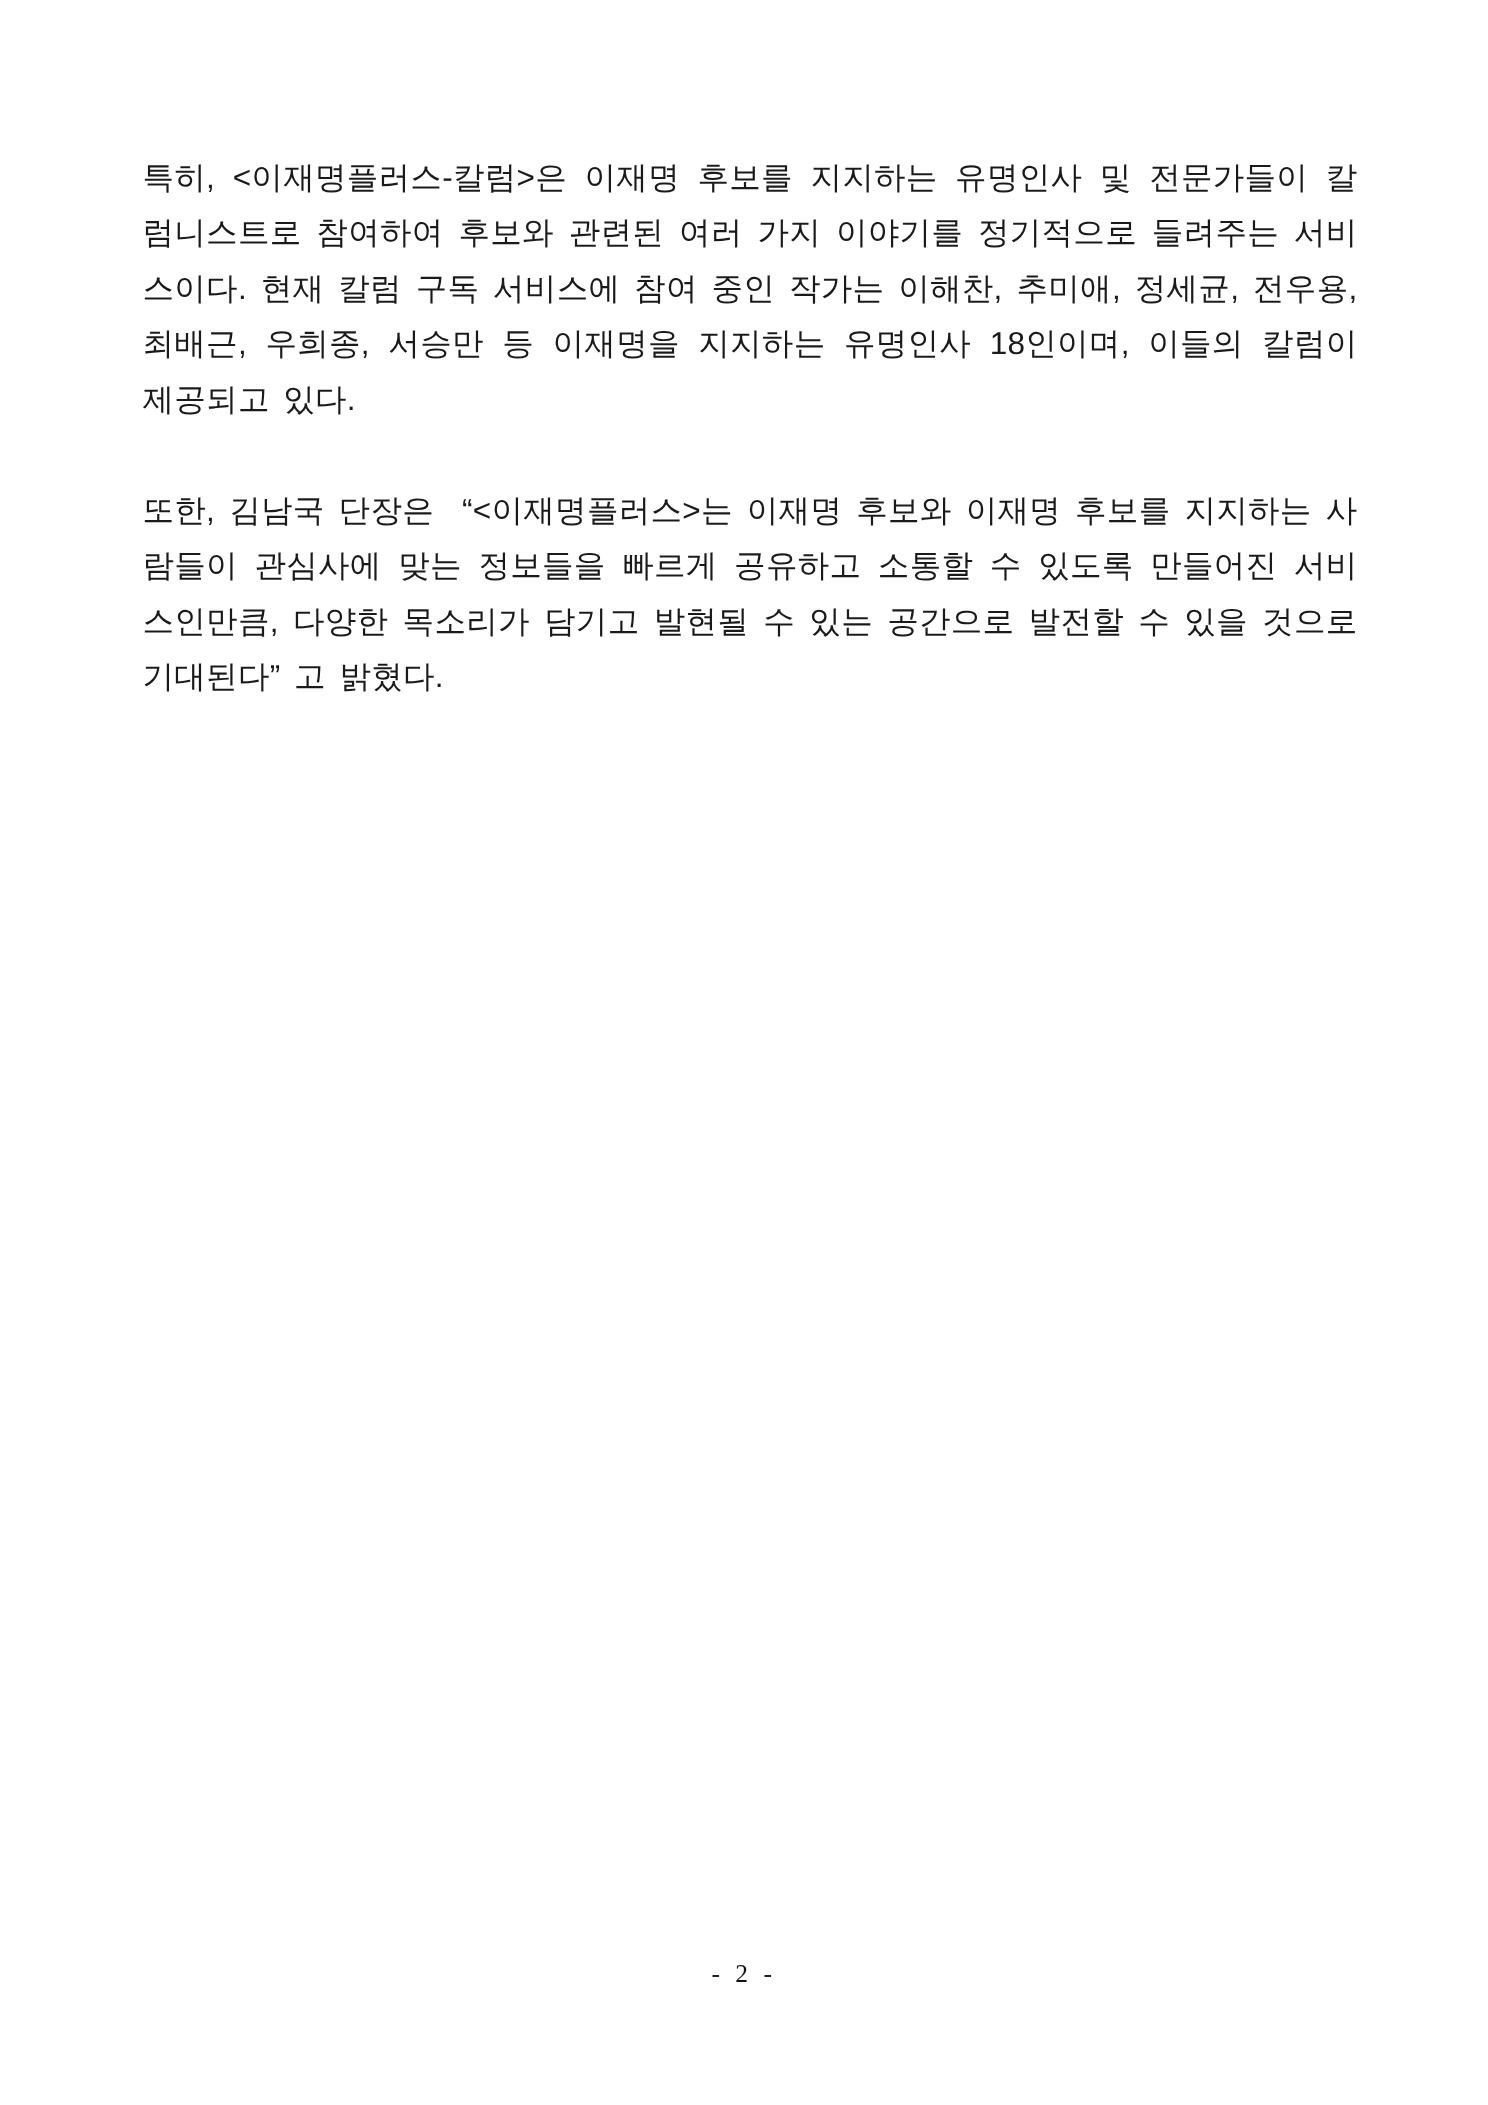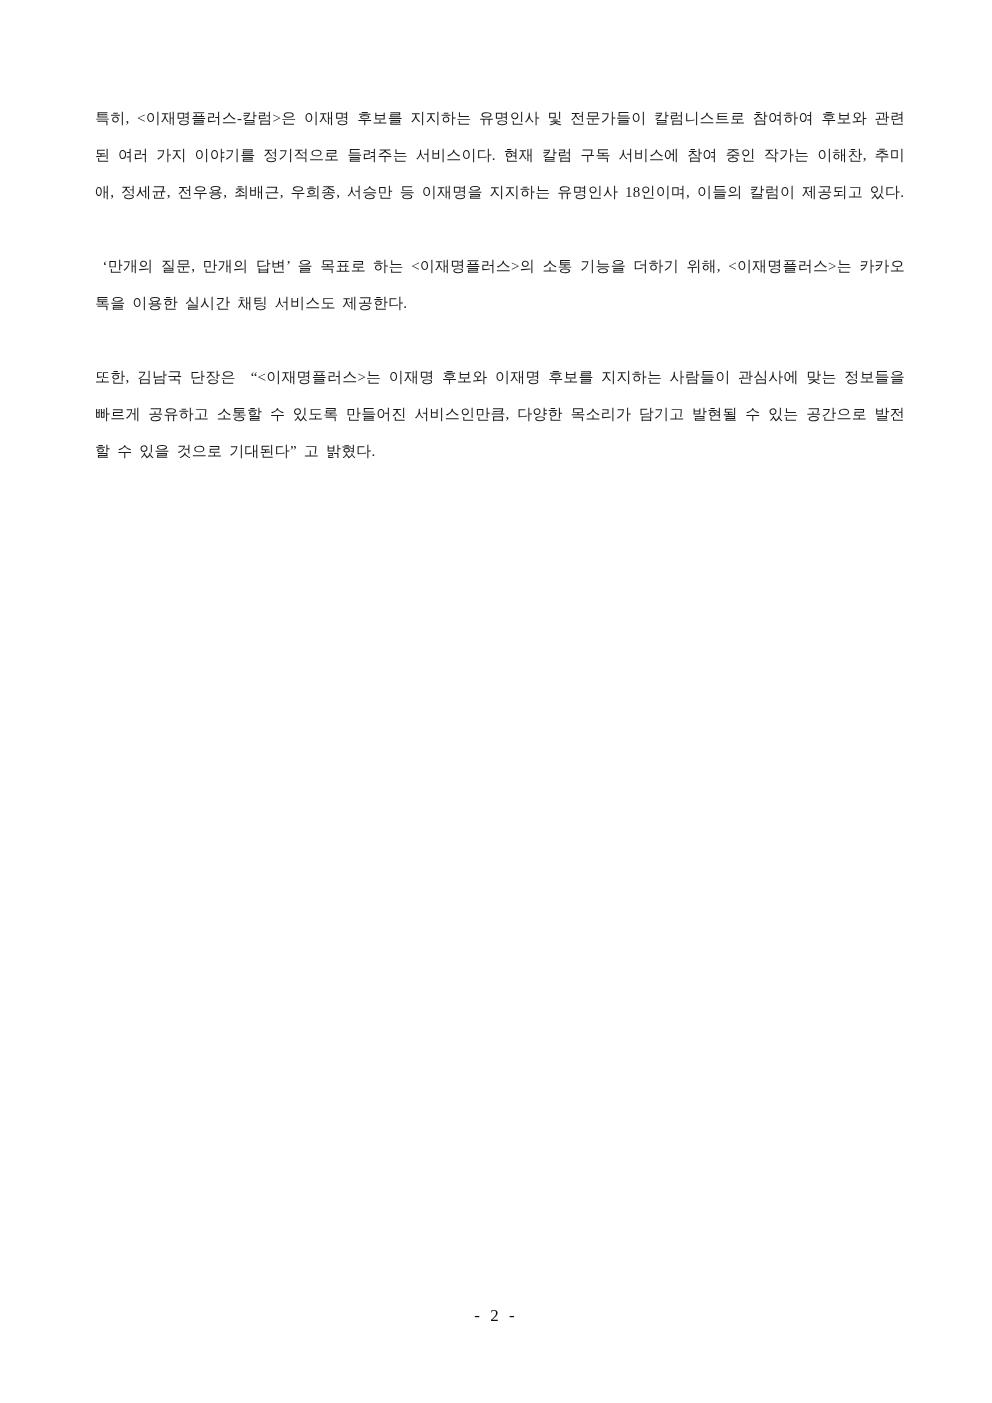--- a/index.html
+++ b/index.html
@@ -16,22 +16,22 @@
   }
   .content {
     position: absolute;
     left: 95px;
     top: 100px;
     width: 810px;
   }
   .para {
     margin: 0 0 37px 0;
     padding: 0;
-    font-family: Liberation Serif, serif;
-    font-size: 15px;
+    font-family: Liberation Sans, sans-serif;
+    font-size: 21px;
     line-height: 37px;
     color: #1a1a1a;
     text-align: justify;
     white-space: pre-wrap;
     word-break: normal;
     word-spacing: 3px;
     letter-spacing: 0.2px;
   }
   .para:last-child {
     margin-bottom: 0;
@@ -49,19 +49,18 @@
     color: #111111;
     letter-spacing: 3px;
   }
 </style>
 </head>
 <body>
 
 <div class="page">
   <div class="content">
     <p class="para">특히, &lt;이재명플러스-칼럼&gt;은 이재명 후보를 지지하는 유명인사 및 전문가들이 칼럼니스트로 참여하여 후보와 관련된 여러 가지 이야기를 정기적으로 들려주는 서비스이다. 현재 칼럼 구독 서비스에 참여 중인 작가는 이해찬, 추미애, 정세균, 전우용, 최배근, 우희종, 서승만 등 이재명을 지지하는 유명인사 18인이며, 이들의 칼럼이 제공되고 있다.</p>
-    <p class="para"> ‘만개의 질문, 만개의 답변’ 을 목표로 하는 &lt;이재명플러스&gt;의 소통 기능을 더하기 위해, &lt;이재명플러스&gt;는 카카오톡을 이용한 실시간 채팅 서비스도 제공한다.</p>
     <p class="para">또한, 김남국 단장은  “&lt;이재명플러스&gt;는 이재명 후보와 이재명 후보를 지지하는 사람들이 관심사에 맞는 정보들을 빠르게 공유하고 소통할 수 있도록 만들어진 서비스인만큼, 다양한 목소리가 담기고 발현될 수 있는 공간으로 발전할 수 있을 것으로 기대된다” 고 밝혔다.</p>
   </div>
   <div class="footer">
     <span class="page-number">- 2 -</span>
   </div>
 </div>
 
 </body></html>

